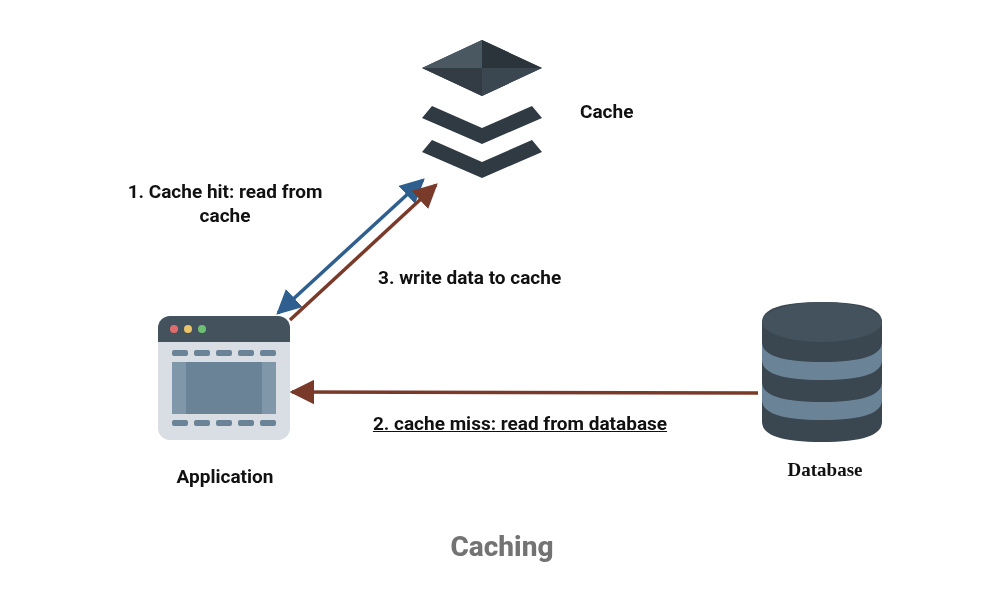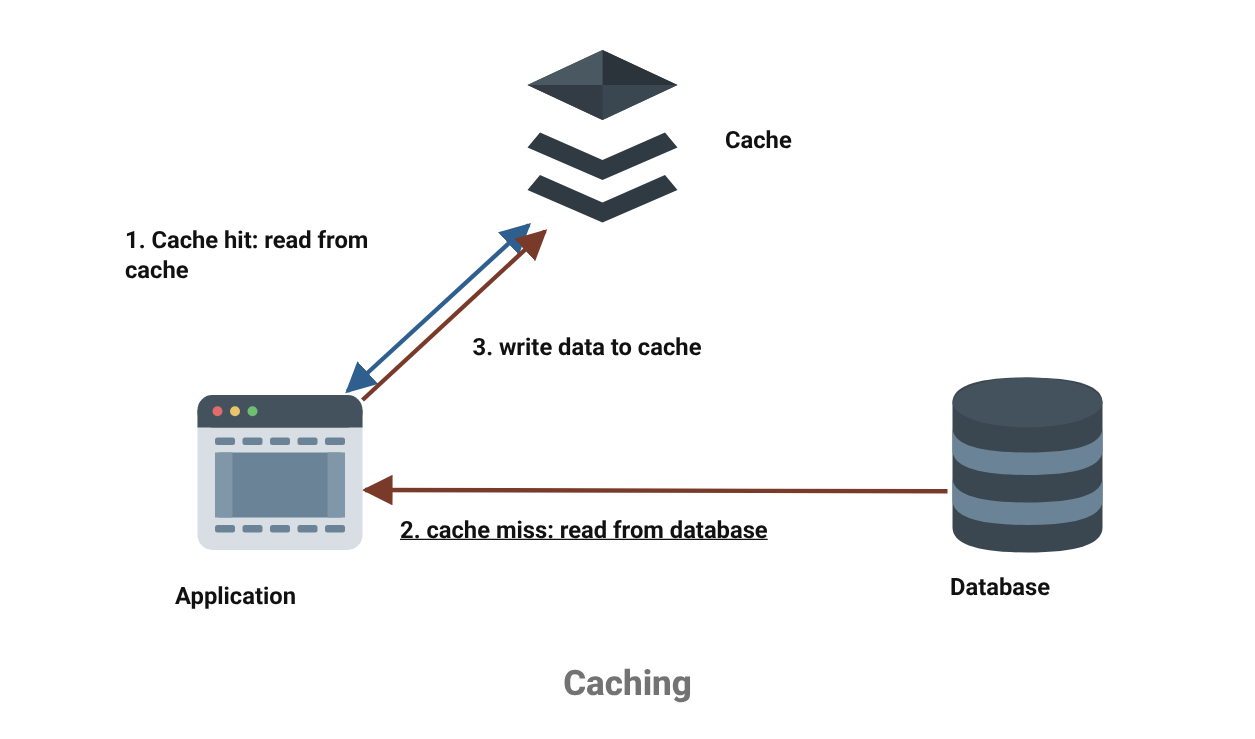--- a/index.html
+++ b/index.html
@@ -11,20 +11,21 @@
     font-family: -apple-system, BlinkMacSystemFont, "Segoe UI", Roboto, "Helvetica Neue", Arial, sans-serif;
     position: relative;
     overflow: hidden;
   }
   .label {
     position: absolute;
     color: #111;
     font-weight: 700;
     font-size: 19px;
     line-height: 1.25;
+    text-align: center;
   }
   .title {
     position: absolute;
     color: #737373;
     font-weight: 800;
     font-size: 28px;
     text-align: center;
   }
   svg.canvas {
     position: absolute;
@@ -115,21 +116,21 @@
 
     <path d="M0 98 Q0 118 60 118 Q120 118 120 98 L120 80 Q120 100 60 100 Q0 100 0 80 Z" fill="#6a8397"></path>
   </g>
 
 </svg>
 
 <div class="label" style="left:580px; top:100px; width:120px; text-align:left;">Cache</div>
 
 <div class="label" style="left:140px; top:465px; width:170px;">Application</div>
 
-<div class="label" style="left:760px; top:458px; width:130px;">Database</div>
+<div class="label" style="left:760px; top:458px; width:130px;font-family:Liberation Serif, serif;">Database</div>
 
 <div class="label" style="left:100px; top:180px; width:250px;">
   <span>1. Cache hit: read from</span><br>
   <span>cache</span>
 </div>
 
 <div class="label" style="left:350px; top:266px; width:260px; text-align:left;margin-left:28px;">3. write data to cache</div>
 
 <div class="label" style="left:320px; top:412px; width:400px;text-decoration:underline;">2. cache miss: read from database</div>
 

